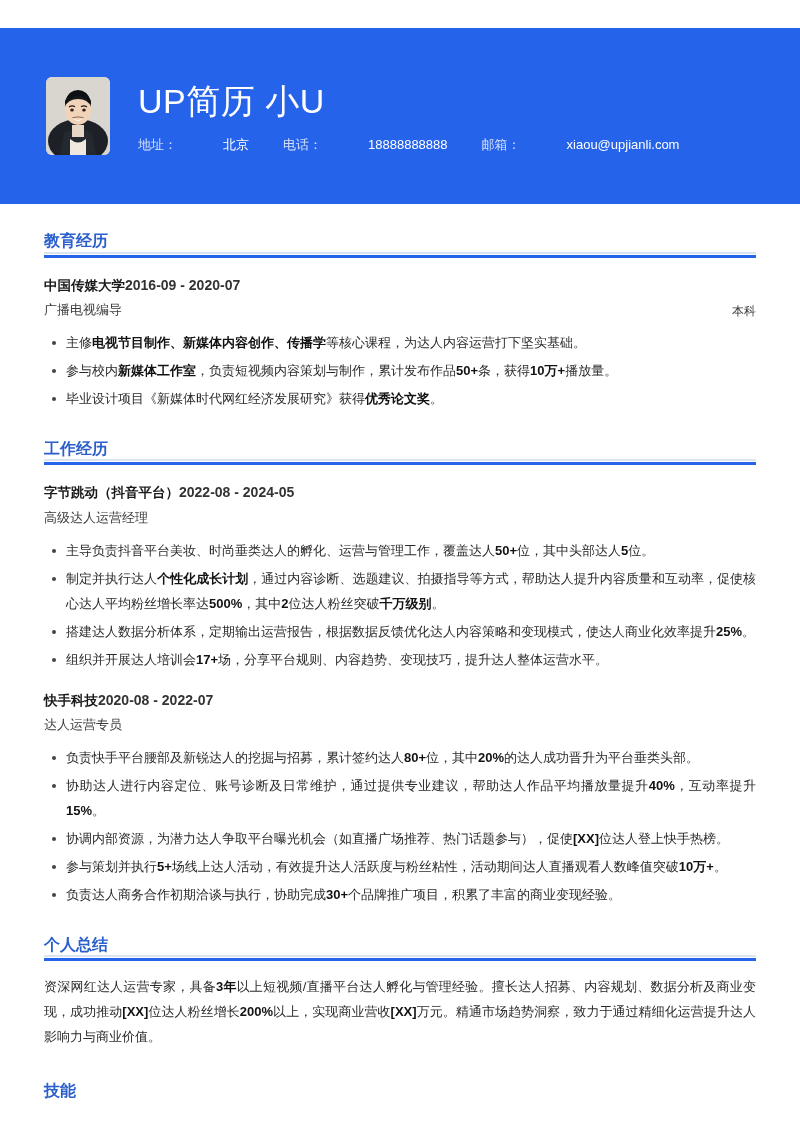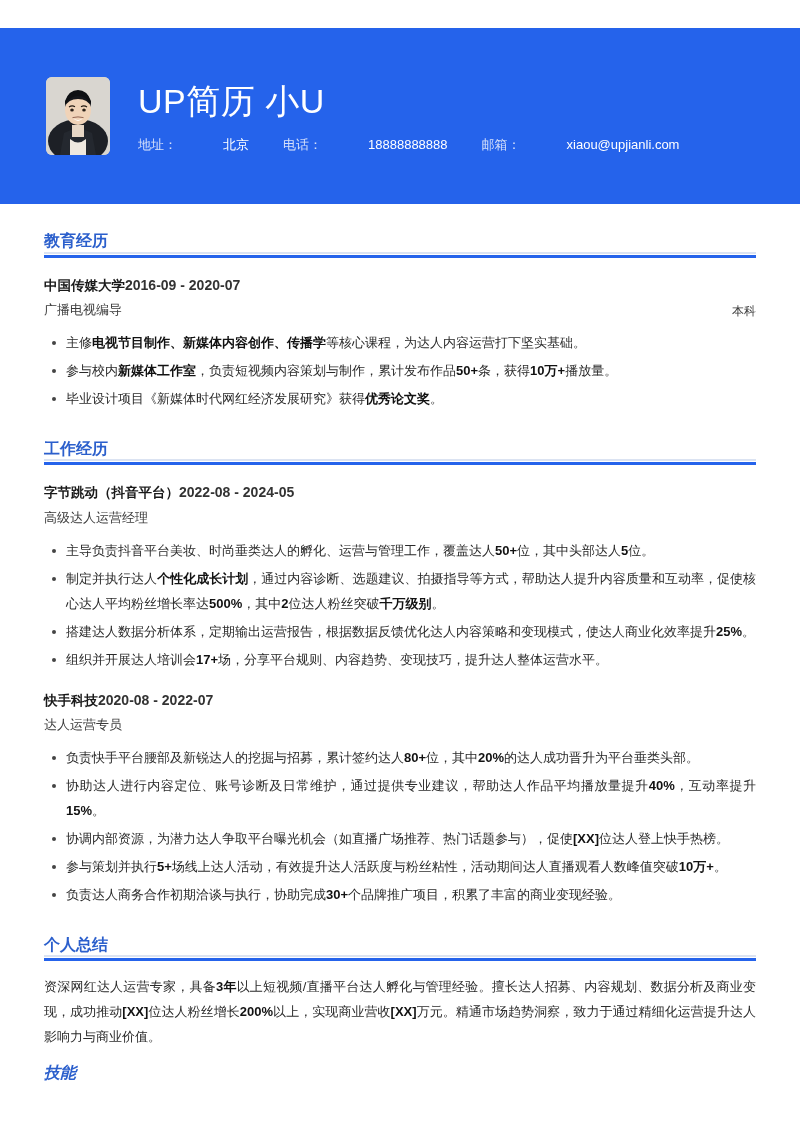--- a/index.html
+++ b/index.html
@@ -148,21 +148,21 @@
 
   .summary-text {
     margin-top: 14px;
     font-size: 13px;
     line-height: 1.92;
     color: #2a2a2a;
     text-align: justify;
   }
   .summary-text b { font-weight: bold; color: #121212; }
 
-  .section-clipped { margin-top: 12px; font-style: italic; }
+  .section-clipped { margin-top: 30px; }
 </style>
 </head>
 <body>
 
 <div class="page">
 
   <div class="banner">
     <div class="avatar">
       <svg viewBox="0 0 64 78" preserveAspectRatio="xMidYMid slice">
         <rect x="0" y="0" width="64" height="78" fill="#d9d6d0"></rect>

